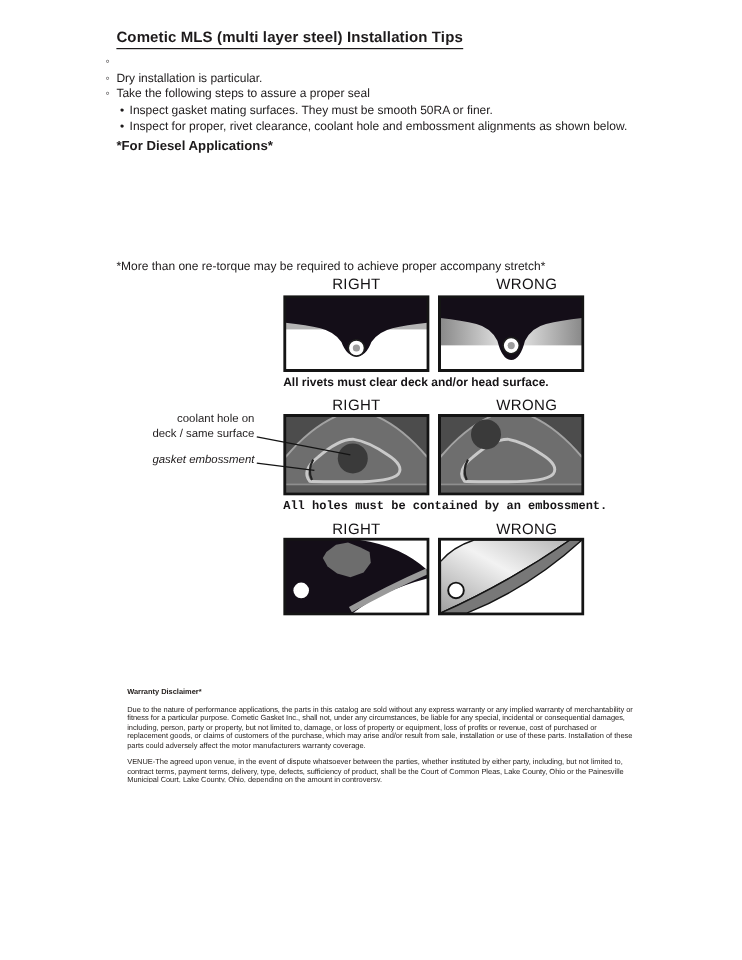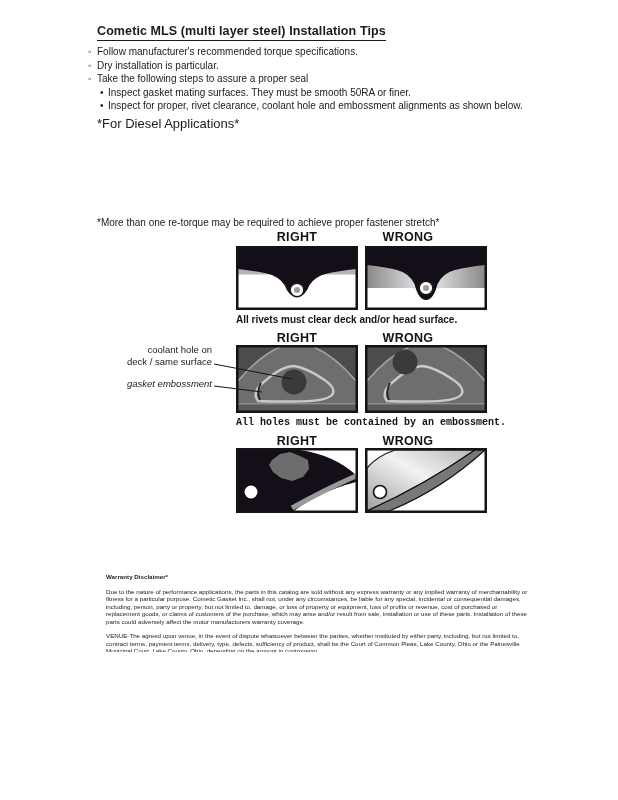--- a/index.html
+++ b/index.html
@@ -10,28 +10,28 @@
   .abs{position:absolute;}
   .page-title{
     left:97px;top:24px;font-size:12.5px;font-weight:700;
     border-bottom:1.6px solid #1d1a1b;padding-bottom:2px;letter-spacing:.1px;
   }
   .tips{left:88px;top:45px;font-size:10px;line-height:13.5px;}
   .tip{display:flex;}
   .tip .mk{width:9px;flex:0 0 9px;text-align:left;}
   .tip.lvl2{margin-left:12px;}
   .tip.lvl2 .mk{width:8px;flex:0 0 8px;}
-  .diesel-heading{left:97px;top:116px;font-size:13px;font-weight:400;}
+  .diesel-heading{left:97px;top:116px;font-size:11px;font-weight:700;}
   .para{left:97px;width:437px;font-size:10px;line-height:13.4px;}
   .p1{top:135px;}
   .p2{top:171px;}
   .note{top:216px;}
-  .dlabel{width:122px;text-align:center;font-size:12.5px;font-weight:700;letter-spacing:.3px;color:#141214;}
+  .dlabel{width:122px;text-align:center;font-size:12.5px;font-weight:400;letter-spacing:.3px;color:#141214;}
   .lab-r{left:236px;}
-  .lab-w{left:347px;}
+  .lab-w{left:378px;}
   .row1{top:230px;} .row2{top:331px;} .row3{top:434px;}
   .dbox{display:block;}
   .box-r{left:236px;} .box-w{left:365px;}
   .boxes1{top:246px;} .boxes2{top:345px;} .boxes3{top:448px;}
   .caption{left:236px;font-size:10px;font-weight:700;color:#161416;line-height:12px;}
   .cap1{top:314px;} .cap2{top:417px;font-family:Liberation Mono, monospace;} .cap3{top:517px;width:245px;}
   .sidelabel{font-size:9.5px;line-height:12px;text-align:right;width:122px;left:90px;color:#1d1a1b;}
   .sl1{top:344px;} .sl2{top:378px;font-style:italic;}
   .pointers{left:212px;top:358px;pointer-events:none;}
   .warranty{left:106px;top:573px;width:424px;font-size:6.2px;line-height:7.5px;color:#26211f;}
@@ -43,42 +43,41 @@
 </head>
 <body>
 
 <div class="page">
 
   <div class="abs page-title">Cometic MLS (multi layer steel) Installation Tips</div>
 
   <div class="abs tips">
     <div class="tip lvl1">
       <span class="mk">◦</span>
-      <span>Follow manufacturer's recommended torque specifications.</span>
     </div>
     <div class="tip lvl1">
       <span class="mk">◦</span>
       <span>Dry installation is particular.</span>
     </div>
     <div class="tip lvl1">
       <span class="mk">◦</span>
       <span>Take the following steps to assure a proper seal</span>
     </div>
     <div class="tip lvl2">
       <span class="mk">•</span>
       <span>Inspect gasket mating surfaces.  They must be smooth 50RA or finer.</span>
     </div>
     <div class="tip lvl2">
       <span class="mk">•</span>
       <span>Inspect for proper, rivet clearance, coolant hole and embossment alignments as shown below.</span>
     </div>
   </div>
 
   <div class="abs diesel-heading">*For Diesel Applications*</div>
-  <div class="abs para note">*More than one re-torque may be required to achieve proper fastener stretch*</div>
+  <div class="abs para note">*More than one re-torque may be required to achieve proper accompany stretch*</div>
 
   <div class="abs dlabel lab-r row1">RIGHT</div>
   <div class="abs dlabel lab-w row1">WRONG</div>
 
   <svg class="abs dbox box-r boxes1" width="122" height="64" viewBox="0 0 122 64">
     <rect x="0" y="0" width="122" height="64" fill="#ffffff"></rect>
     <rect x="2" y="20" width="118" height="8.5" fill="#b4b4b4"></rect>
     <path d="M2,2 H120 V23 Q102,25 91,27.5 Q79,30.5 73.5,39 Q69,51 61,51 Q53,51 48.5,39 Q43,30.5 31,27.5 Q20,25 2,23 Z" fill="#140e18"></path>
     <circle cx="61" cy="44" r="6.8" fill="#ffffff" stroke="#1c1c1c" stroke-width="1.4"></circle>
     <circle cx="61" cy="44" r="3" fill="#9c9c9c"></circle>

